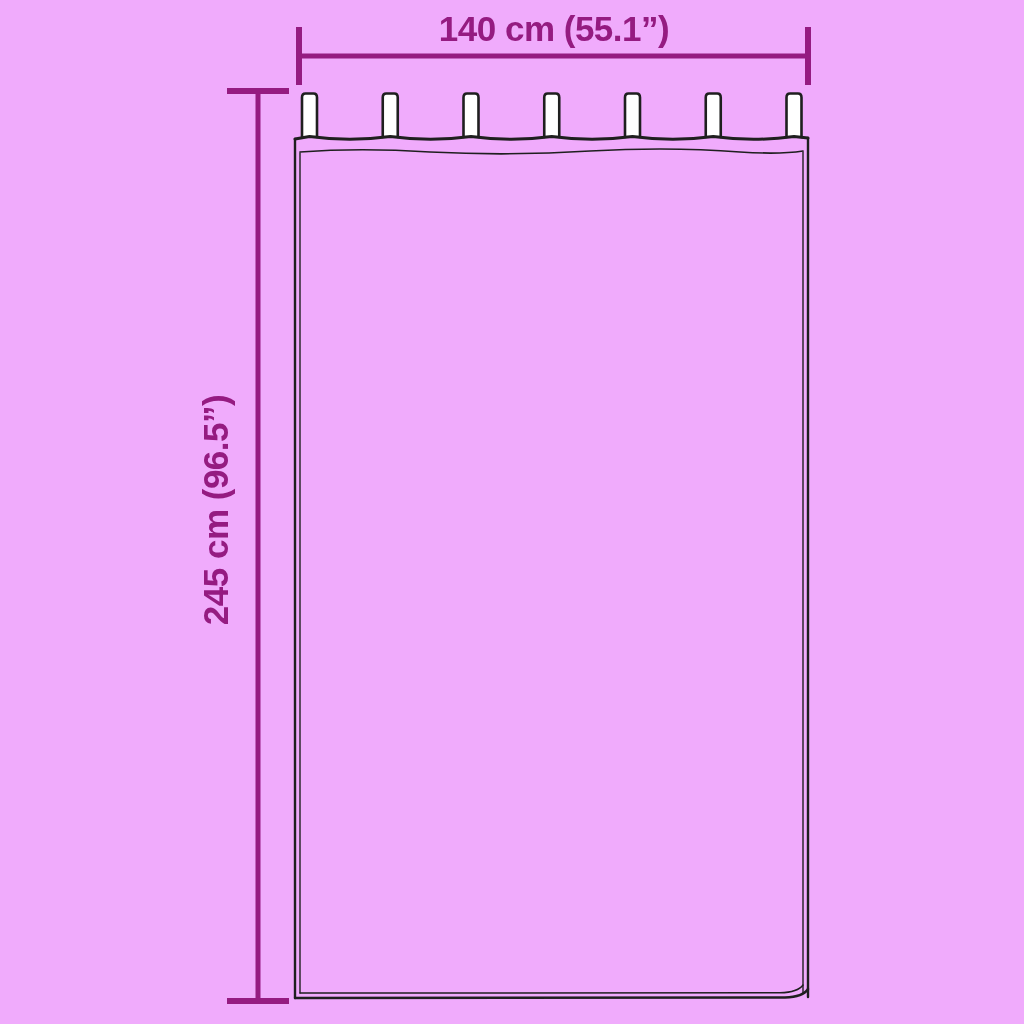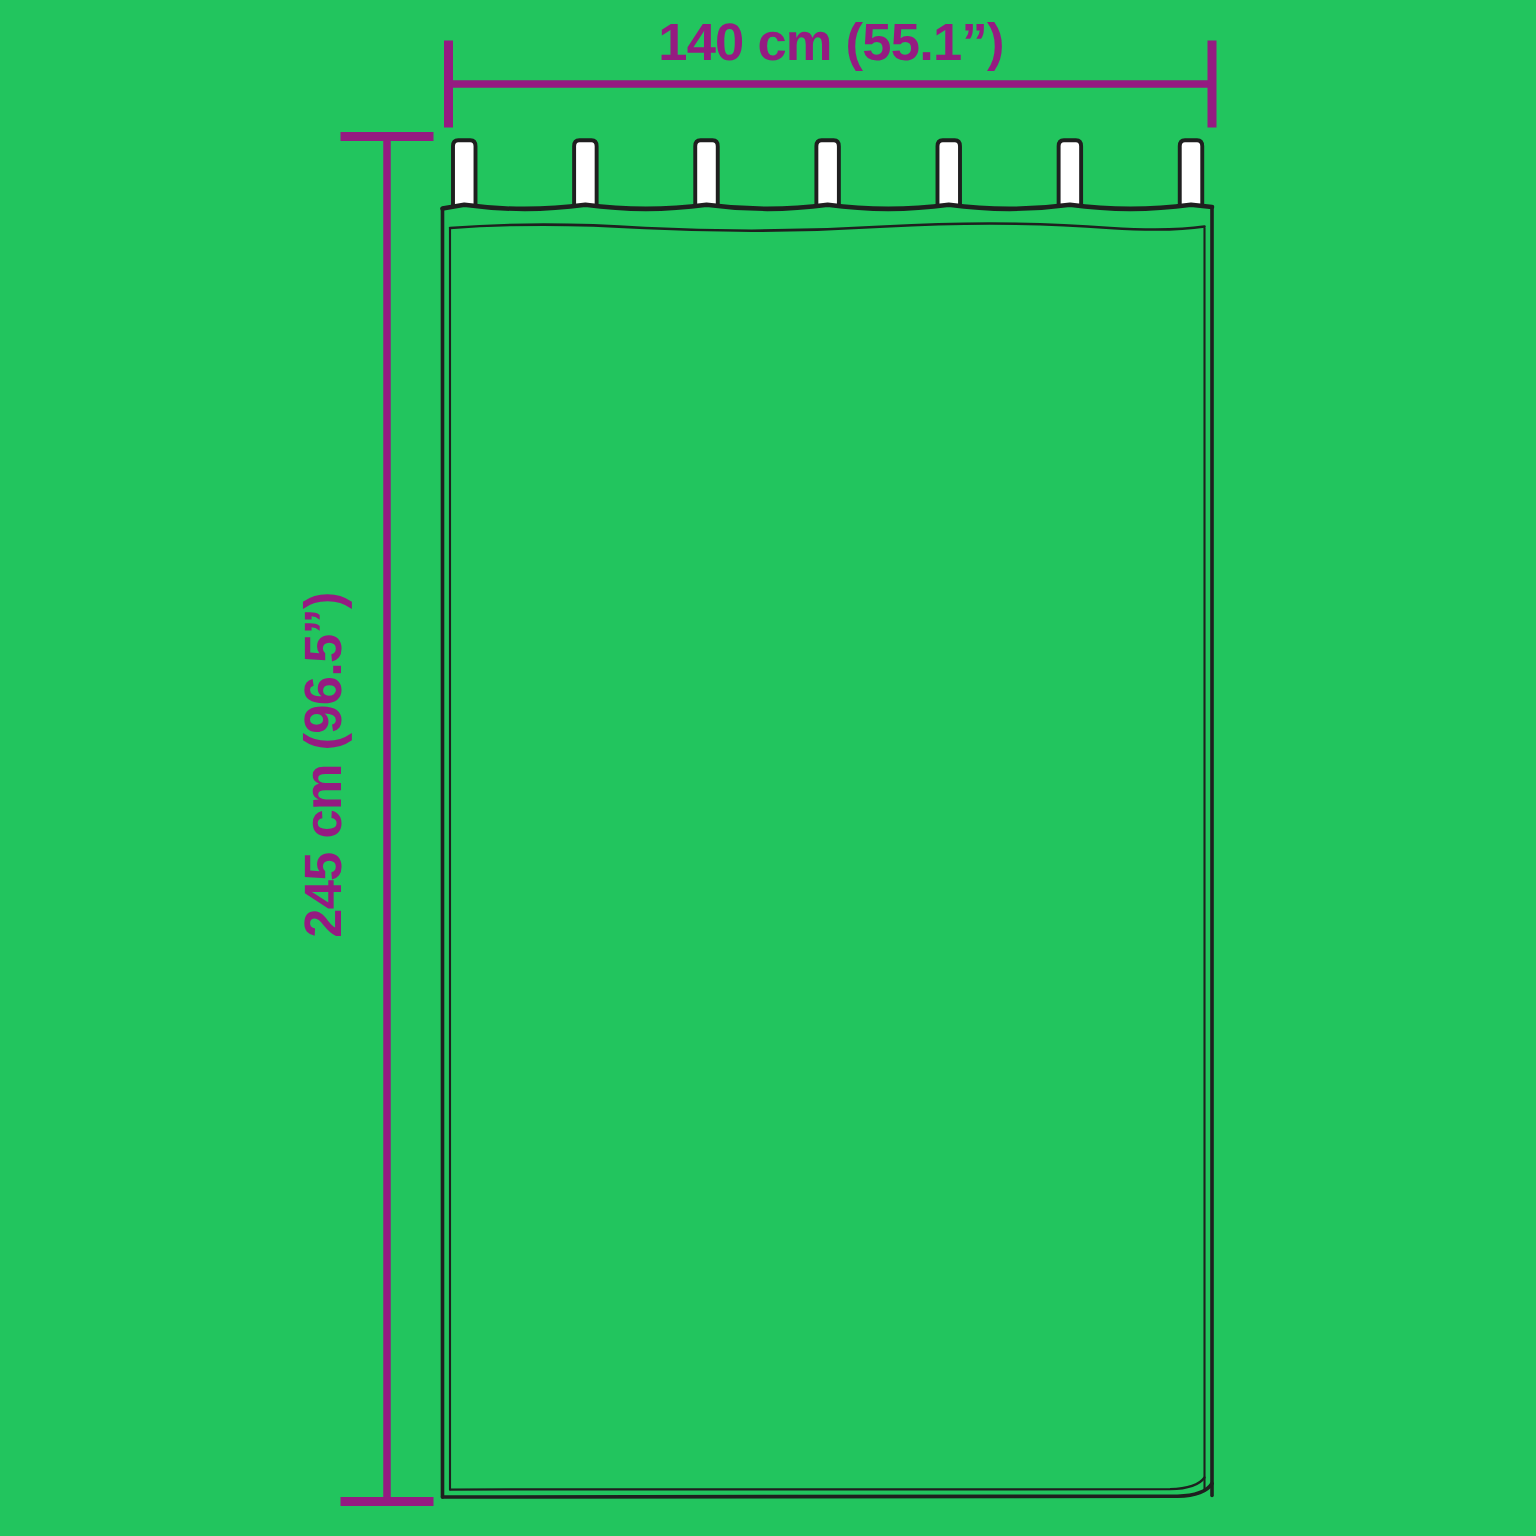--- a/index.html
+++ b/index.html
@@ -8,21 +8,21 @@
     background: #ffffff;
     width: 1024px;
     height: 1024px;
     overflow: hidden;
     font-family: "Liberation Sans", sans-serif;
   }
   .canvas {
     position: relative;
     width: 1024px;
     height: 1024px;
-    background: #22c55e;
+    background: #f0abfc;
   }
   .diagram-svg {
     position: absolute;
     left: 0;
     top: 0;
     width: 1024px;
     height: 1024px;
     display: block;
   }
   .dim-label {

